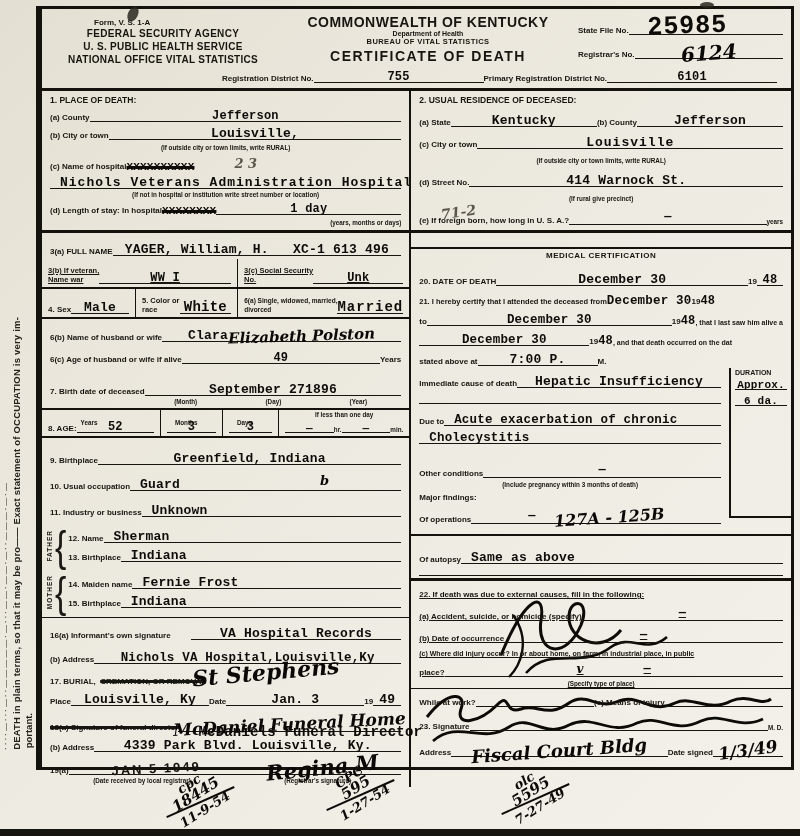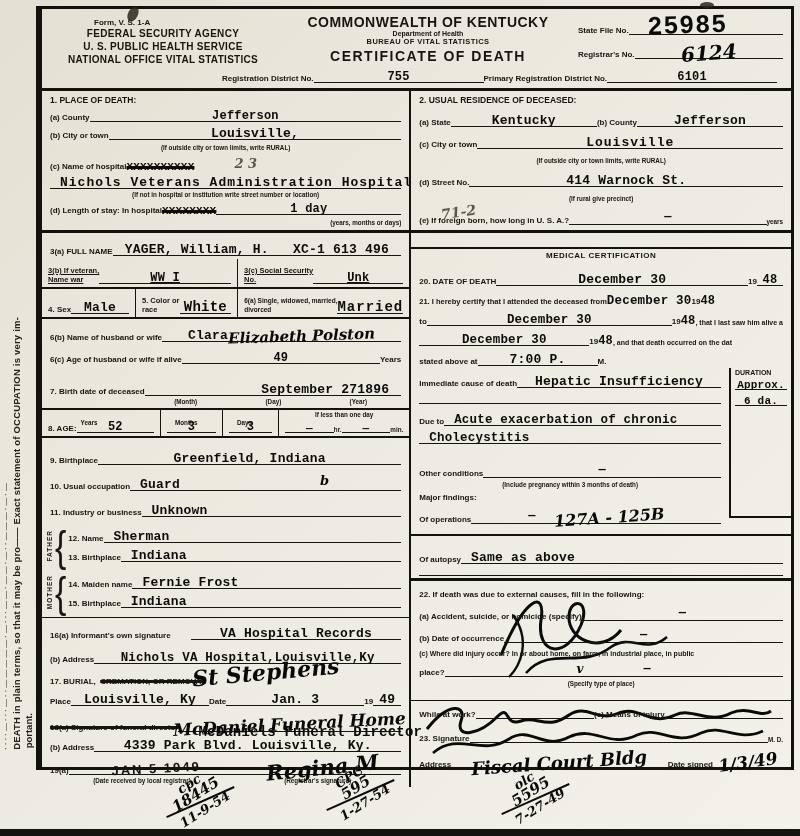--- a/index.html
+++ b/index.html
@@ -83,21 +83,21 @@
 
   .med { border-top:2px solid #14120c; border-bottom:3px solid #14120c; height:334px; display:flex; flex-direction:column; padding-top:2px; }
   .med-title { text-align:center; font-size:8px; font-weight:bold; letter-spacing:.5px; height:13px; }
   .mrow { display:flex; align-items:flex-end; padding:0 8px 2px 8px; position:relative; }
   .mtext { font-size:8px; font-weight:bold; white-space:nowrap; }
   .causewrap { flex:1; display:flex; }
   .causeL { flex:1; display:flex; flex-direction:column; padding-bottom:2px; }
   .durbox { width:62px; border-left:2px solid #14120c; border-bottom:2px solid #14120c;
             display:flex; flex-direction:column; padding:1px 4px 2px 4px; height:150px; }
   .autopsy-block { border-top:2px solid #14120c; }
-  .sec22 { height:120px; border-bottom:1.5px solid #14120c; padding-top:4px; position:relative; }
+  .sec22 { height:108px; border-bottom:1.5px solid #14120c; padding-top:4px; position:relative;text-decoration:underline; }
   .sec23 { flex:1; position:relative; padding-top:2px; }
   .sig-overlay { position:absolute; pointer-events:none; }
   .dash { margin-bottom:0; }
   .ann { position:absolute; transform:rotate(-32deg); text-align:center; }
   .ann .hand { display:block; font-size:13px; line-height:13px; }
   .ann-rule { border-top:2px solid #0c0b08; width:74px; transform:rotate(8deg); margin:1px auto; }
 </style>
 </head>
 <body>
 
@@ -253,21 +253,21 @@
         <span class="lbl">6(c)   Age of husband or wife if alive</span>
         <span class="line">
             <span class="typed">49</span>
           </span>
         <span class="lbl">Years</span>
       </div>
 
       <div class="r r7">
         <span class="lbl">7.   Birth date of deceased</span>
         <span class="line" style="flex-direction:column; align-items:stretch">
-          <span style="display:flex; justify-content:flex-end; padding:0 12px">
+          <span style="display:flex; justify-content:center; padding:0 12px">
             <span class="typed" style="font-size:13px">September 27</span>
             <span class="typed" style="font-size:13px">1896</span>
           </span>
         </span>
       </div>
       <div class="r" style="padding-top:0; height:9px">
         <span style="flex:1; display:flex; justify-content:space-around; padding-left:90px">
           <span class="sub">(Month)</span>
           <span class="sub">(Day)</span>
           <span class="sub">(Year)</span>

